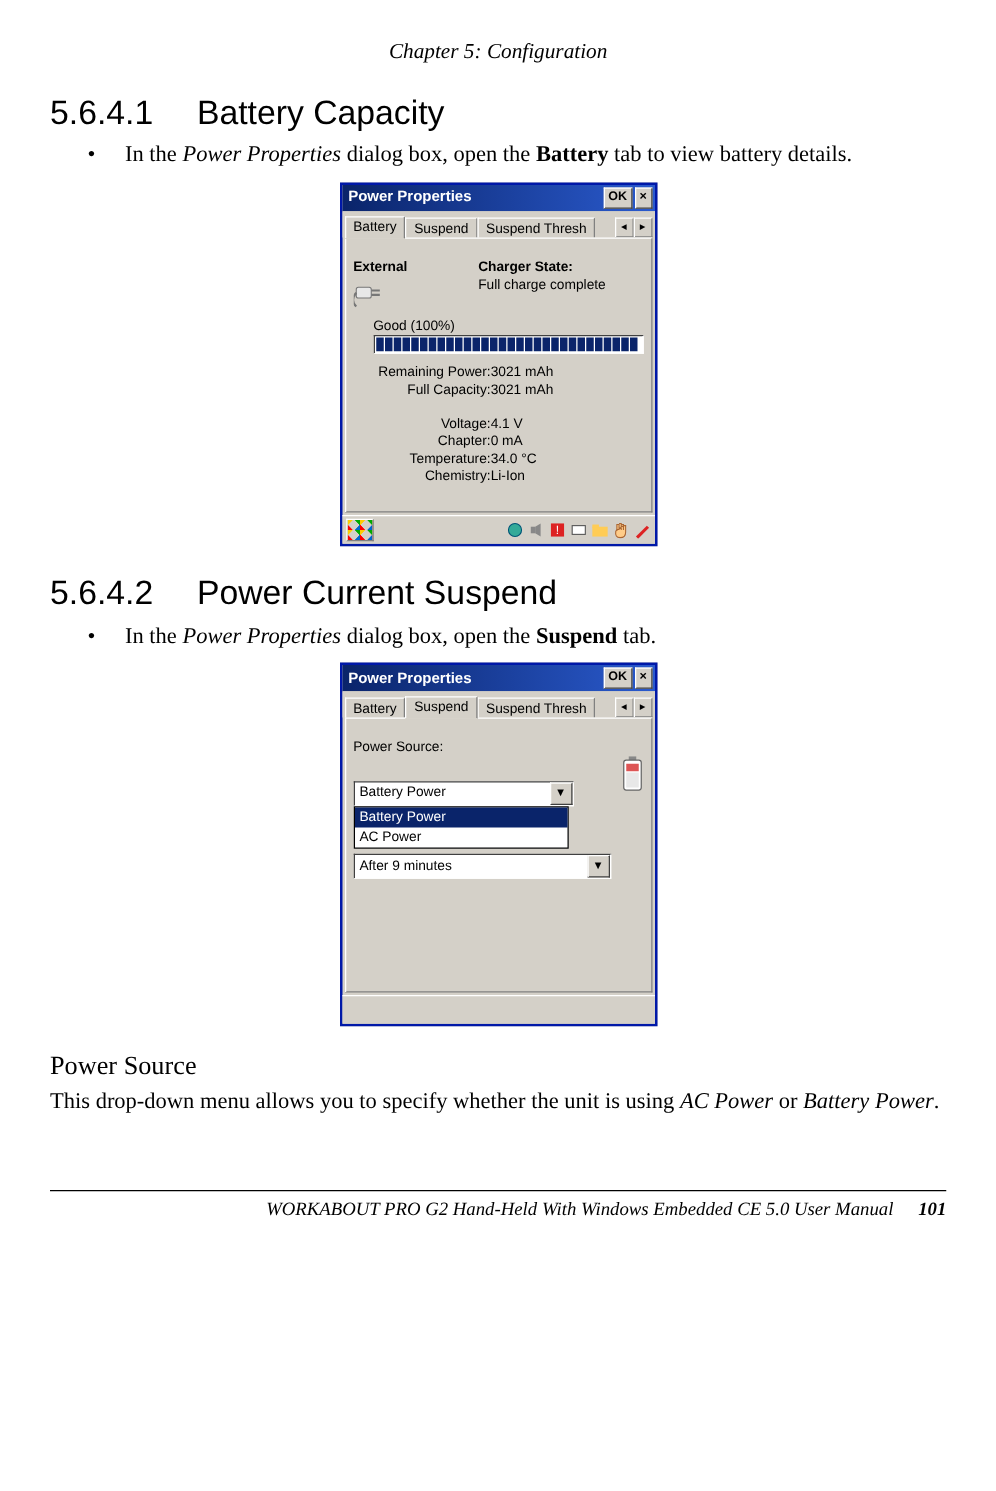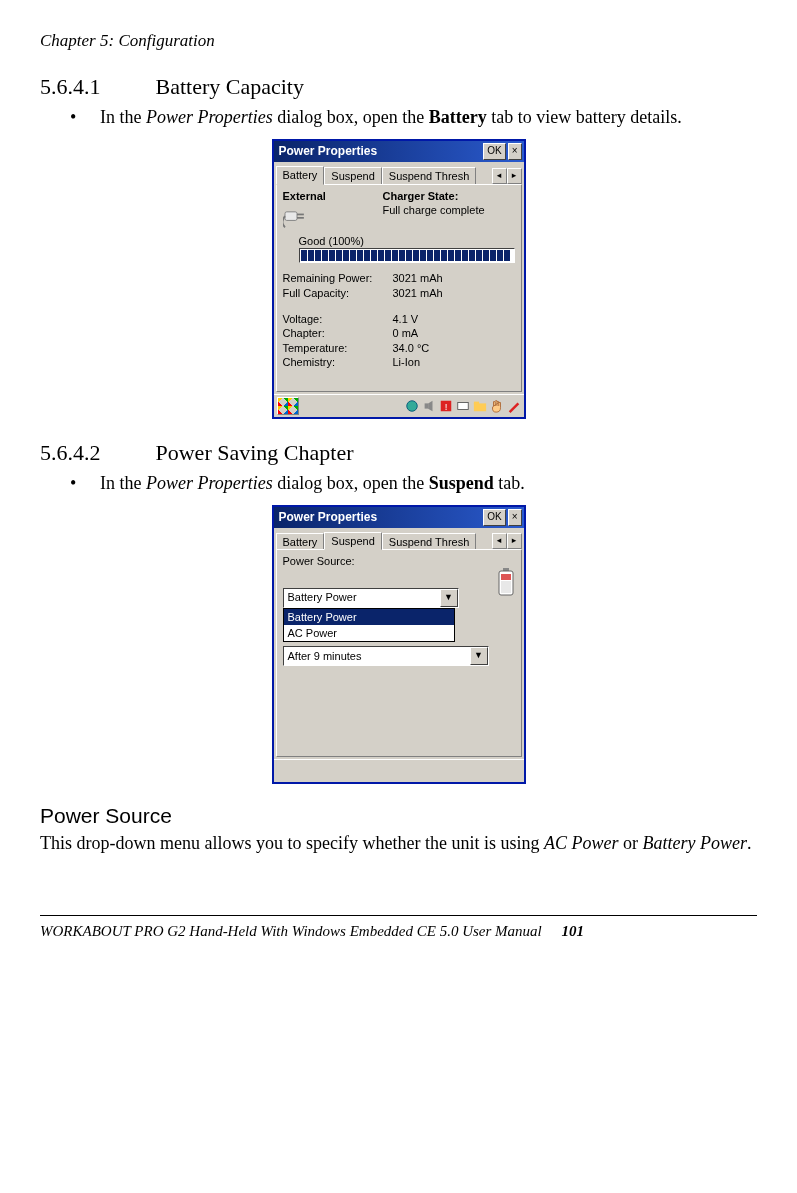--- a/index.html
+++ b/index.html
@@ -5,35 +5,35 @@
   body {
     font-family: "Times New Roman", serif;
     margin: 0;
     padding: 30px 40px 20px 40px;
     width: 797px;
     box-sizing: border-box;
     font-size: 18px;
     line-height: 1.3;
     color: #000;
   }
-  .header-right { text-align: left; font-style: italic; font-size: 17px; line-height:1.25; margin-bottom: 22px; }
+  .header-right { text-align: center; font-style: italic; font-size: 17px; line-height:1.25; margin-bottom: 22px; }
   .header-right .l1 { font-style: italic; }
   .header-right .l2 { font-weight: bold; font-style: italic; }
 
   h2.section {
-    font-family: Liberation Serif, serif;
+    font-family: Liberation Sans, sans-serif;
     font-weight: 400;
-    font-size: 22px;
+    font-size: 27px;
     letter-spacing: 0px;
     margin: 6px 0 4px 0;
     font-stretch: condensed;
   }
   h2.section .num { display:inline-block; width:110px; }
   h3.subsection {
-    font-family: Liberation Sans, sans-serif;
+    font-family: Liberation Serif, serif;
     font-weight: 400;
     font-size: 21px;
     margin: 6px 0 2px 0;
     font-stretch: condensed;
   }
 
   ul.bul { margin: 0 0 10px 30px; padding: 0; }
   ul.bul li { list-style: none; position: relative; padding-left: 30px; }
   ul.bul li:before { content:"•"; position:absolute; left:0; top:0; }
 
@@ -57,62 +57,62 @@
     color:#fff;
     display:flex; align-items:center; justify-content:space-between;
     padding: 2px 2px 2px 5px;
     font-weight:bold;
     font-size:12px;
   }
   .ce-title .buttons { display:flex; gap:2px; }
   .ce-btn {
     background:#d4d0c8; color:#000;
     border:1px solid #fff; border-right-color:#404040; border-bottom-color:#404040;
-    font-size:10px; font-weight:normal;
+    font-size:10px; font-weight:bold;
     padding:0 3px; line-height:13px; height:15px;
     font-family: Tahoma, Arial, sans-serif;
   }
   .ce-tabs { display:flex; align-items:flex-end; background:#d4d0c8; padding: 3px 2px 0 2px; gap:0; position:relative; }
   .ce-tab {
     background:#d4d0c8;
     border:1px solid #808080; border-bottom:none;
     border-top-color:#fff; border-left-color:#fff;
     padding: 1px 6px;
     font-size:11px;
     position:relative; top:1px;
   }
   .ce-tab.active { background:#d4d0c8; border-bottom:1px solid #d4d0c8; z-index:2;}
   .ce-tab-nav {
     margin-left:auto;
     display:flex;
   }
   .ce-tab-nav .sq { width:13px; height:14px; border:1px solid #808080; border-top-color:#fff; border-left-color:#fff; background:#d4d0c8; font-size:9px; text-align:center; line-height:12px;}
   .ce-body {
     border:1px solid #808080; border-top-color:#fff; border-left-color:#fff;
-    margin: 0 2px 2px 2px; padding: 4px 6px 4px 6px;
+    margin: 0 2px 2px 2px; padding: 16px 6px 4px 6px;
     height: 198px;
     position:relative;
     background:#d4d0c8;
   }
   .ce-label-row { display:flex; }
   .col1 { width: 100px; }
   .plug { width: 28px; height:24px; margin-top:2px; }
   .progress-wrap { margin-top:2px;margin-left:16px; }
   .progress-text { font-size:11px; }
   .progress-bar {
     height:11px;
     border:1px solid #808080; border-top-color:#404040; border-left-color:#404040;
     border-right-color:#fff; border-bottom-color:#fff;
     background:#fff;
     display:flex; gap:1px; padding:1px;
   }
   .progress-bar .seg { width:6px; background:#0a246a; }
   .stats { margin-top:8px; font-size:11px; }
   .stats .row { display:flex; }
-  .stats .lab { width:110px;}
+  .stats .lab { width:110px;text-align:right;}
   .ce-taskbar {
     height:22px;
     border-top:1px solid #fff;
     background:#d4d0c8;
     display:flex; align-items:center; justify-content:space-between;
     padding: 0 3px;
   }
   .start-flag {
     width:20px; height:16px;
     background:
@@ -144,21 +144,21 @@
   }
   .drop-open .opt { padding:1px 4px; }
   .drop-open .sel { background:#0a246a; color:#fff; }
   .batt-icon { width:18px; height:28px; }
 
   .footer {
     position: relative;
     margin-top: 60px;
     border-top: 1px solid #000;
     padding-top: 6px;
-    text-align:left;
+    text-align:right;
     font-style: italic;
     font-size: 15px;
   }
   .footer .pg { font-weight:bold; font-style: italic; margin-left:16px;}
 </style>
 </head>
 <body>
 
 <div class="header-right">
   <div class="l1">Chapter 5: Configuration</div>
@@ -298,21 +298,21 @@
       <svg class="ic" viewBox="0 0 16 16">
             <path d="M2 14 L12 4 L14 6 L4 16 Z" fill="#d22"></path>
           </svg>
     </div>
   </div>
 </div>
 </div>
 
 <h2 class="section">
   <span class="num">5.6.4.2</span>
-  <span>Power Saving Chapter</span>
+  <span>Power Current Suspend</span>
 </h2>
 <ul class="bul">
     <li>
   <span>In the </span><span class="ital">Power Properties</span><span> dialog box, open the </span><span class="bold">Suspend</span><span> tab.</span>
 </li>
   </ul>
 
 <div class="ce-center">
 <div class="ce-dialog">
   <div class="ce-title">

